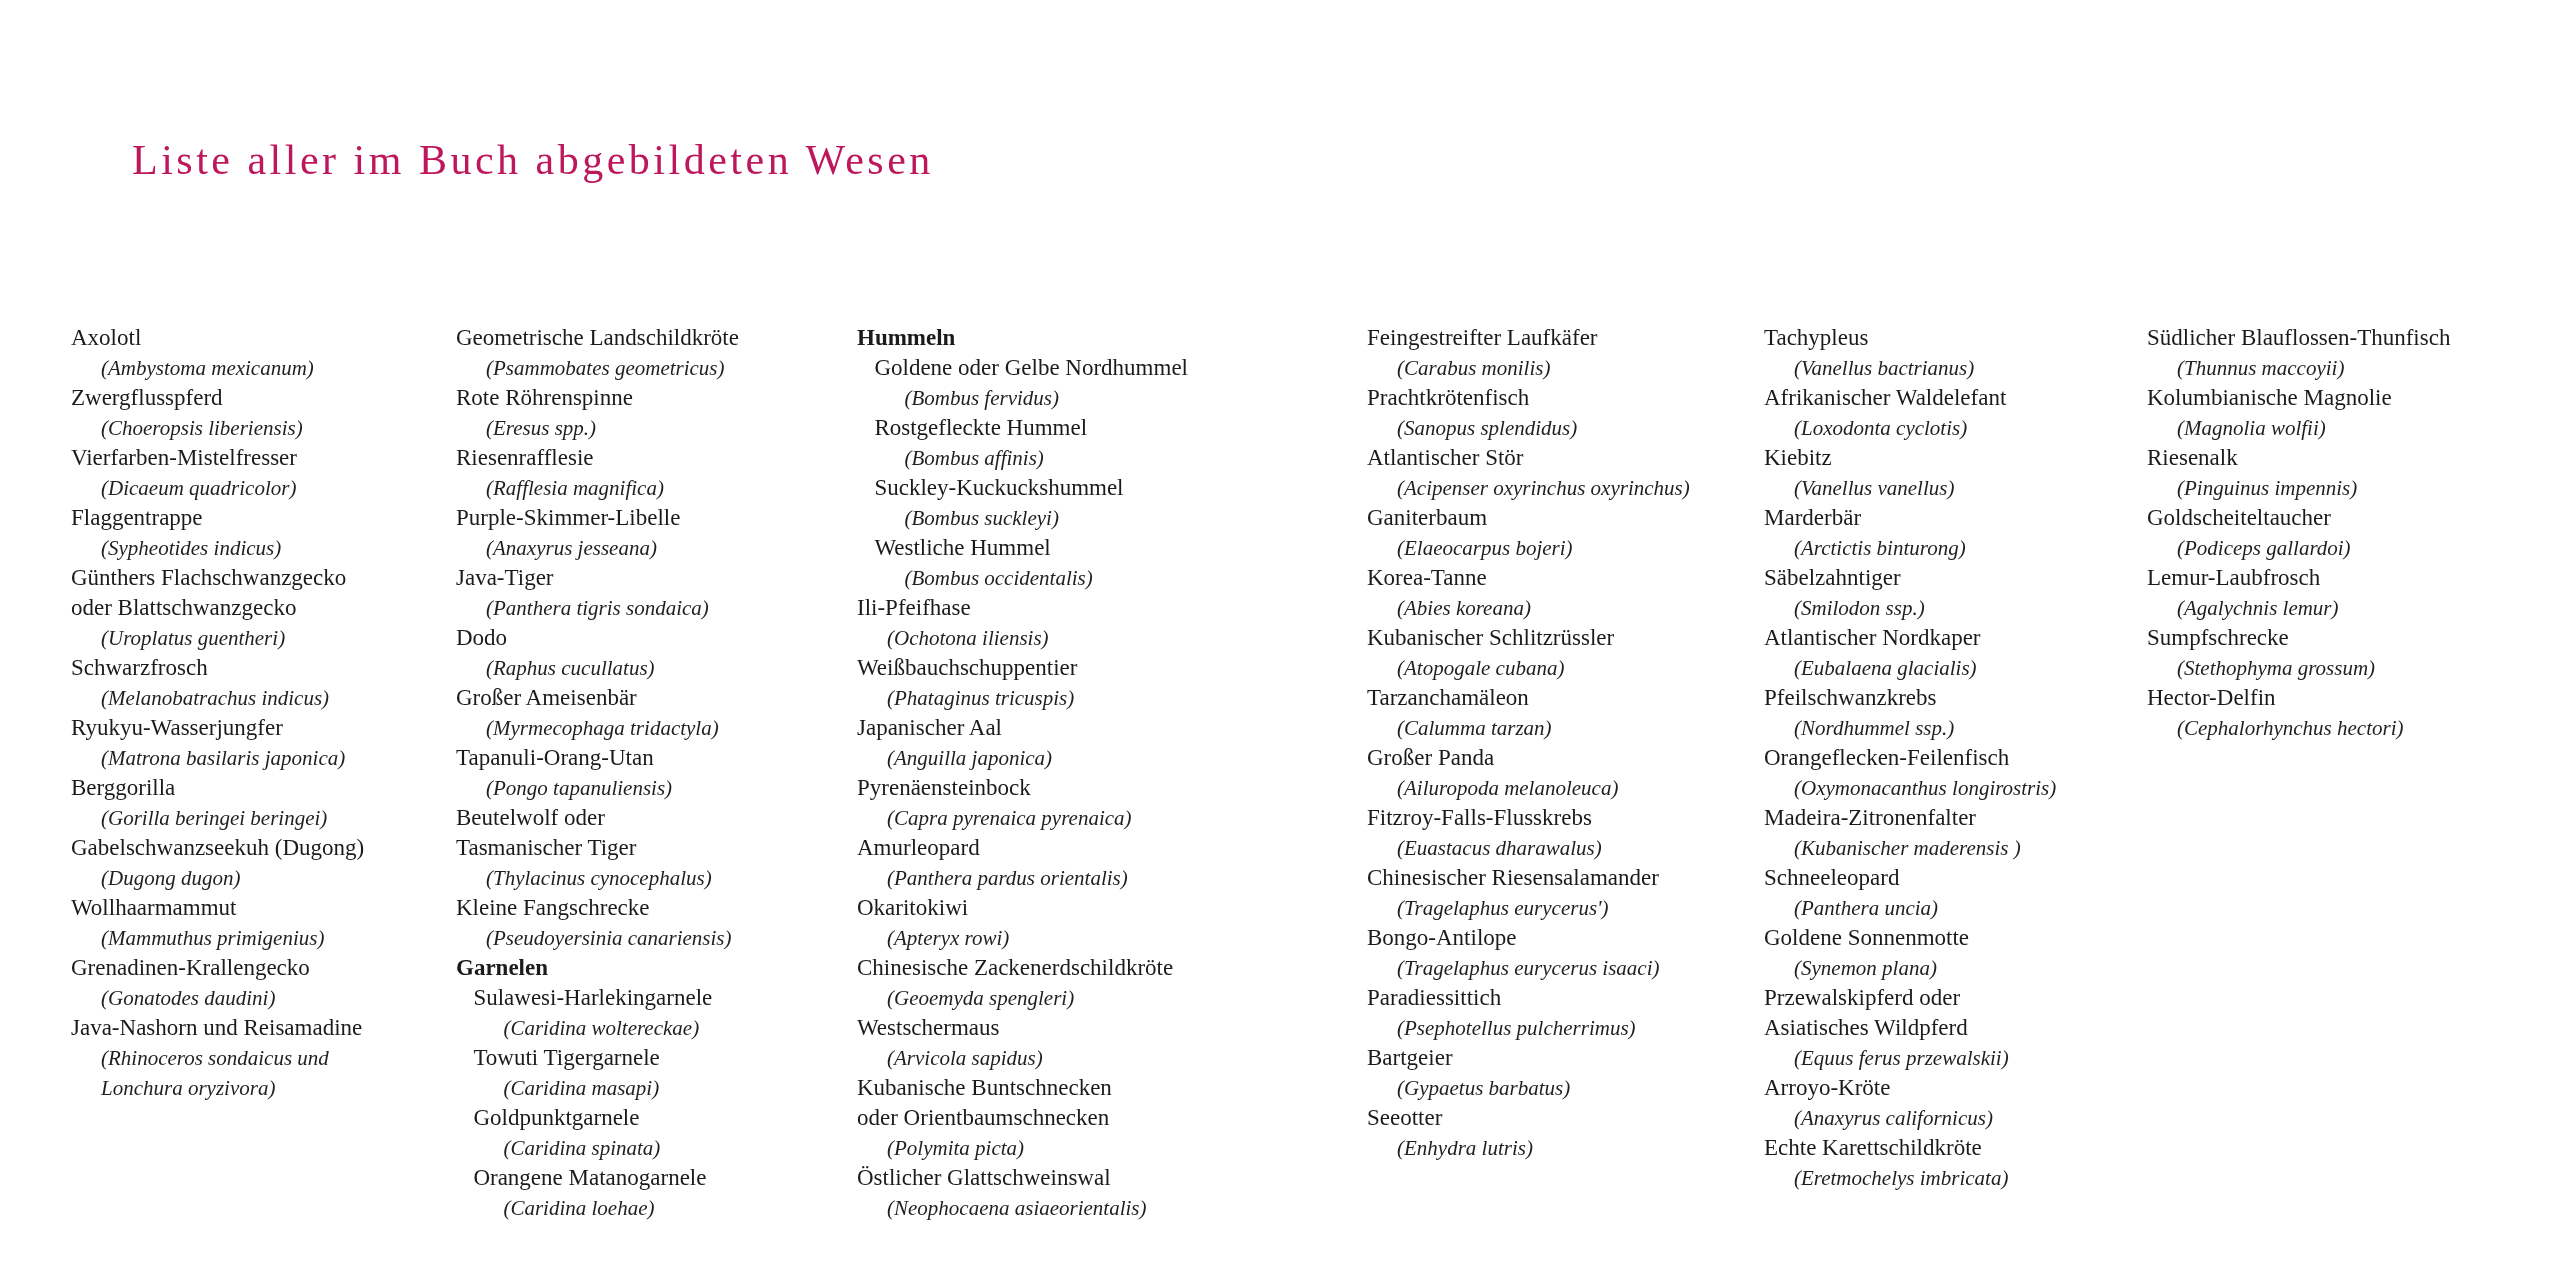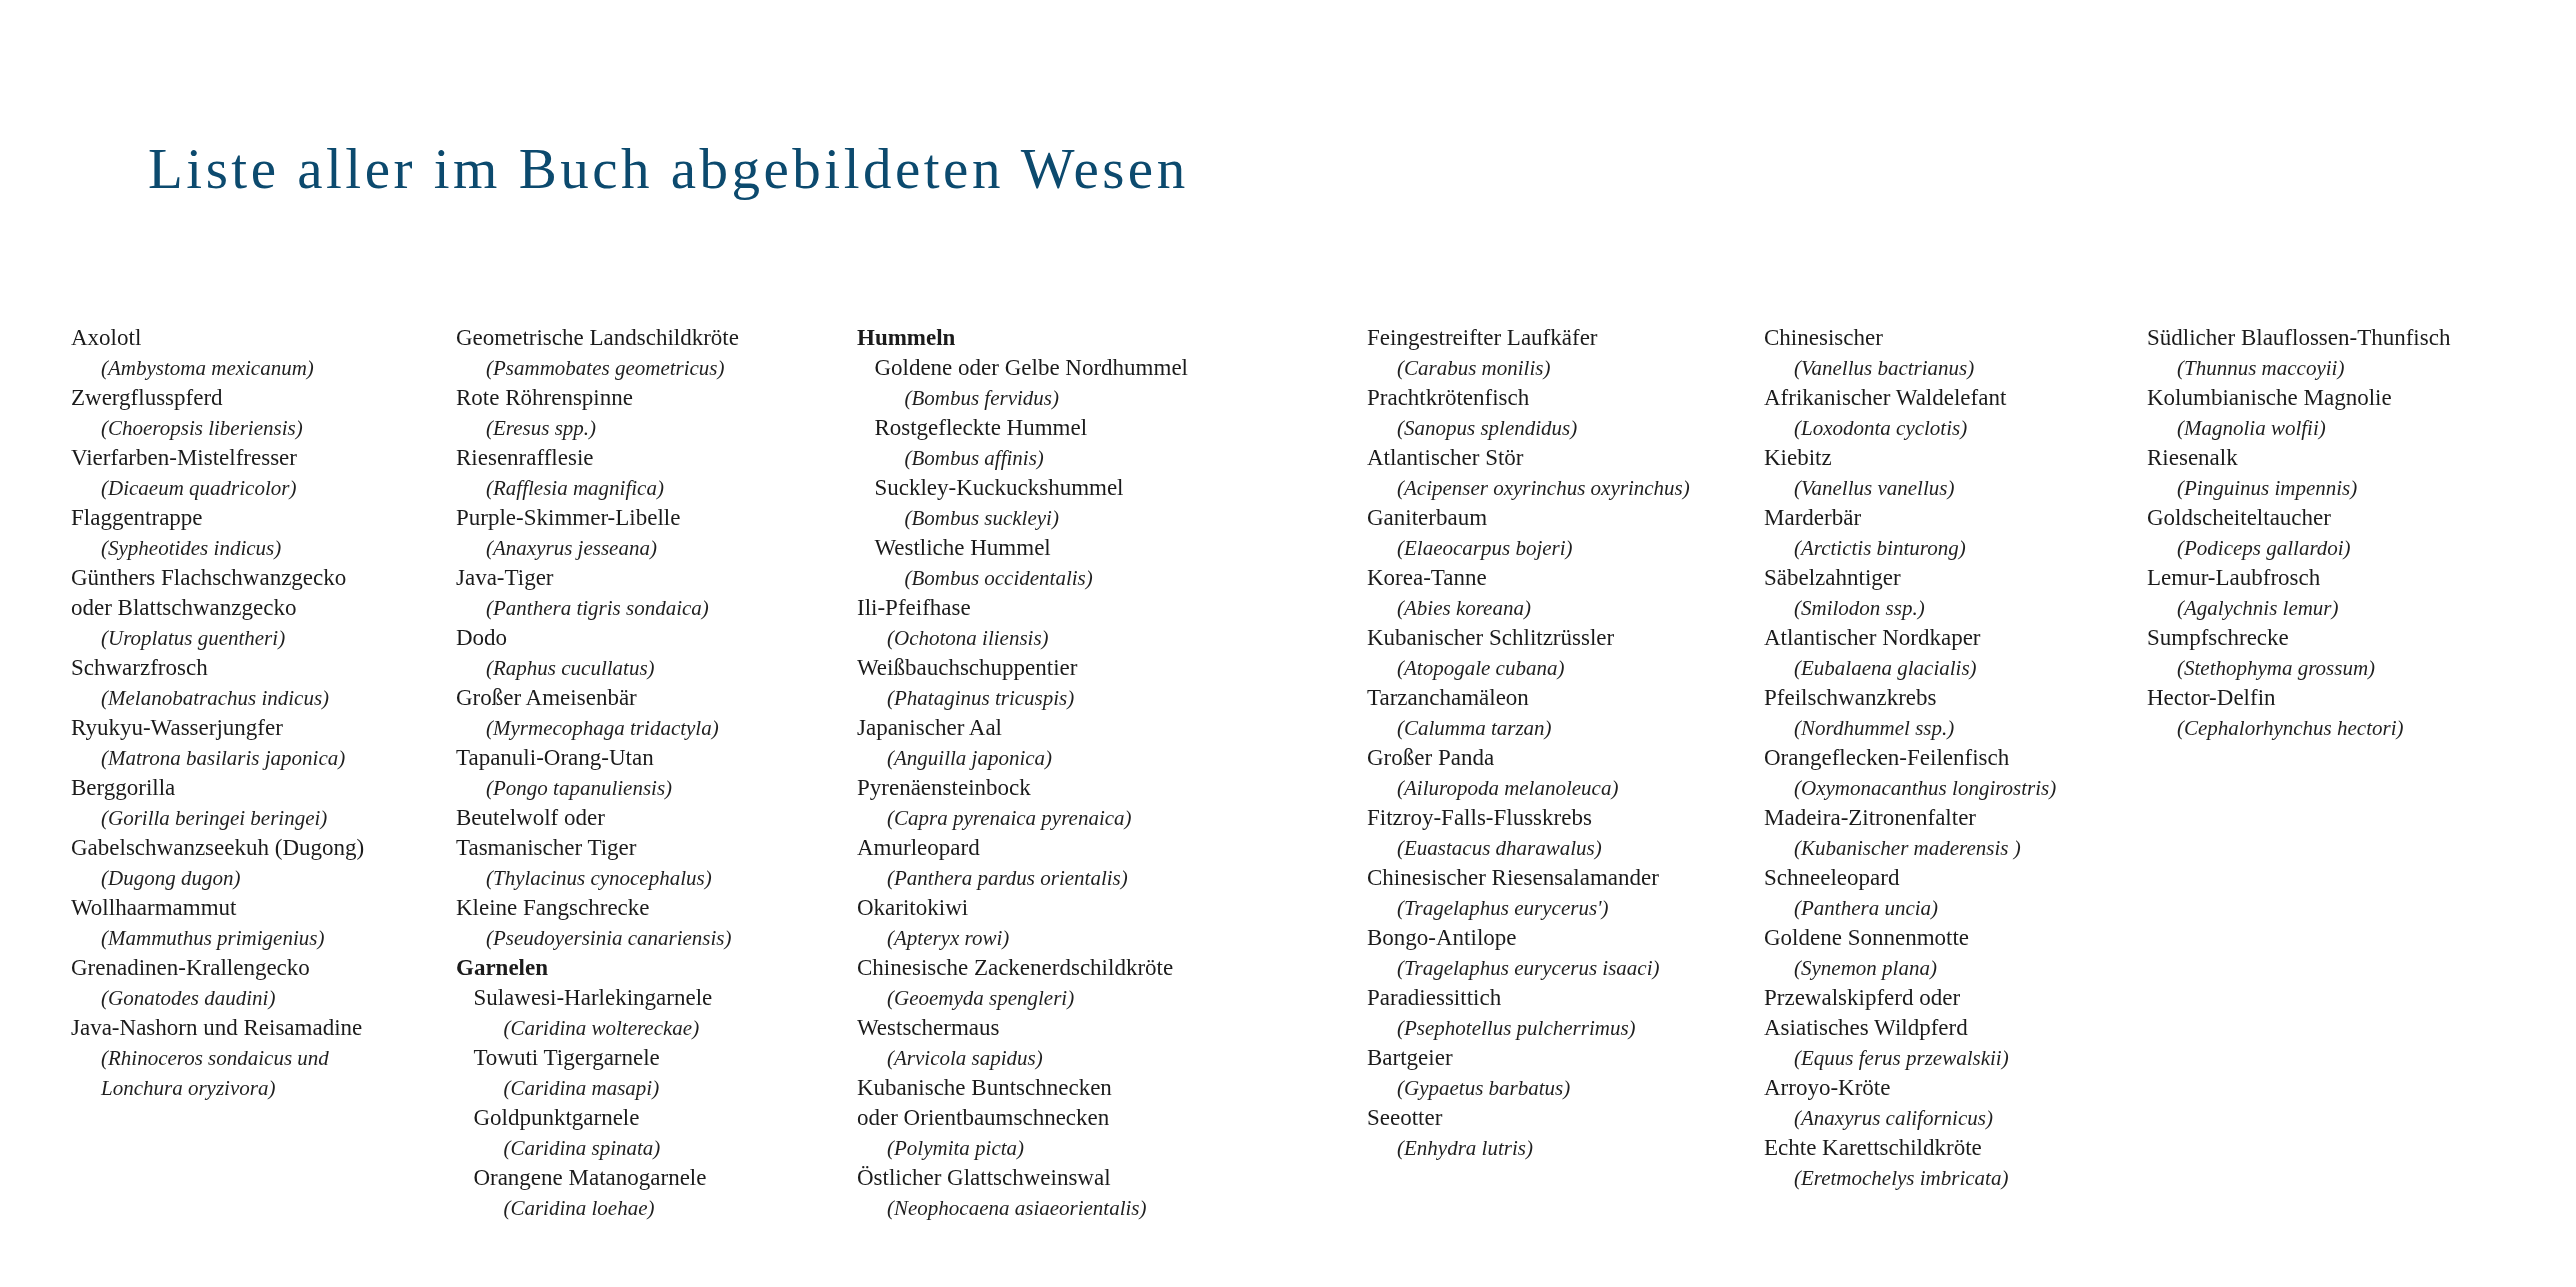--- a/index.html
+++ b/index.html
@@ -8,26 +8,26 @@
     width: 2576px;
     height: 1288px;
     position: relative;
     overflow: hidden;
     font-family: "Liberation Serif", "DejaVu Serif", serif;
     color: #1b1b1b;
   }
   .page { position: absolute; inset: 0; background: #ffffff; }
   .title {
     position: absolute;
-    left: 148px;
+    left: 132px;
     top: 136px;
-    font-size: 57px;
+    font-size: 42px;
     font-weight: 400;
     letter-spacing: 3.5px;
-    color: #0c4a6e;
+    color: #be185d;
     white-space: nowrap;
   }
   .columns { position: absolute; inset: 0; padding-left: 38px; }
   .col { position: absolute; top: 323px; white-space: nowrap; }
   .col-1 { left: 71px; }
   .col-2 { left: 456px; }
   .col-3 { left: 857px; }
   .col-4 { left: 1367px; }
   .col-5 { left: 1764px; }
   .col-6 { left: 2147px; }
@@ -278,21 +278,21 @@
           <div class="entry-name">Bartgeier</div>
           <div class="entry-latin">(Gypaetus barbatus)</div>
         </div>
         <div class="entry">
           <div class="entry-name">Seeotter</div>
           <div class="entry-latin">(Enhydra lutris)</div>
         </div>
       </div>
       <div class="col col-5">
         <div class="entry">
-          <div class="entry-name">Chinesischer</div>
+          <div class="entry-name">Tachypleus</div>
           <div class="entry-latin">(Vanellus bactrianus)</div>
         </div>
         <div class="entry">
           <div class="entry-name">Afrikanischer Waldelefant</div>
           <div class="entry-latin">(Loxodonta cyclotis)</div>
         </div>
         <div class="entry">
           <div class="entry-name">Kiebitz</div>
           <div class="entry-latin">(Vanellus vanellus)</div>
         </div>

